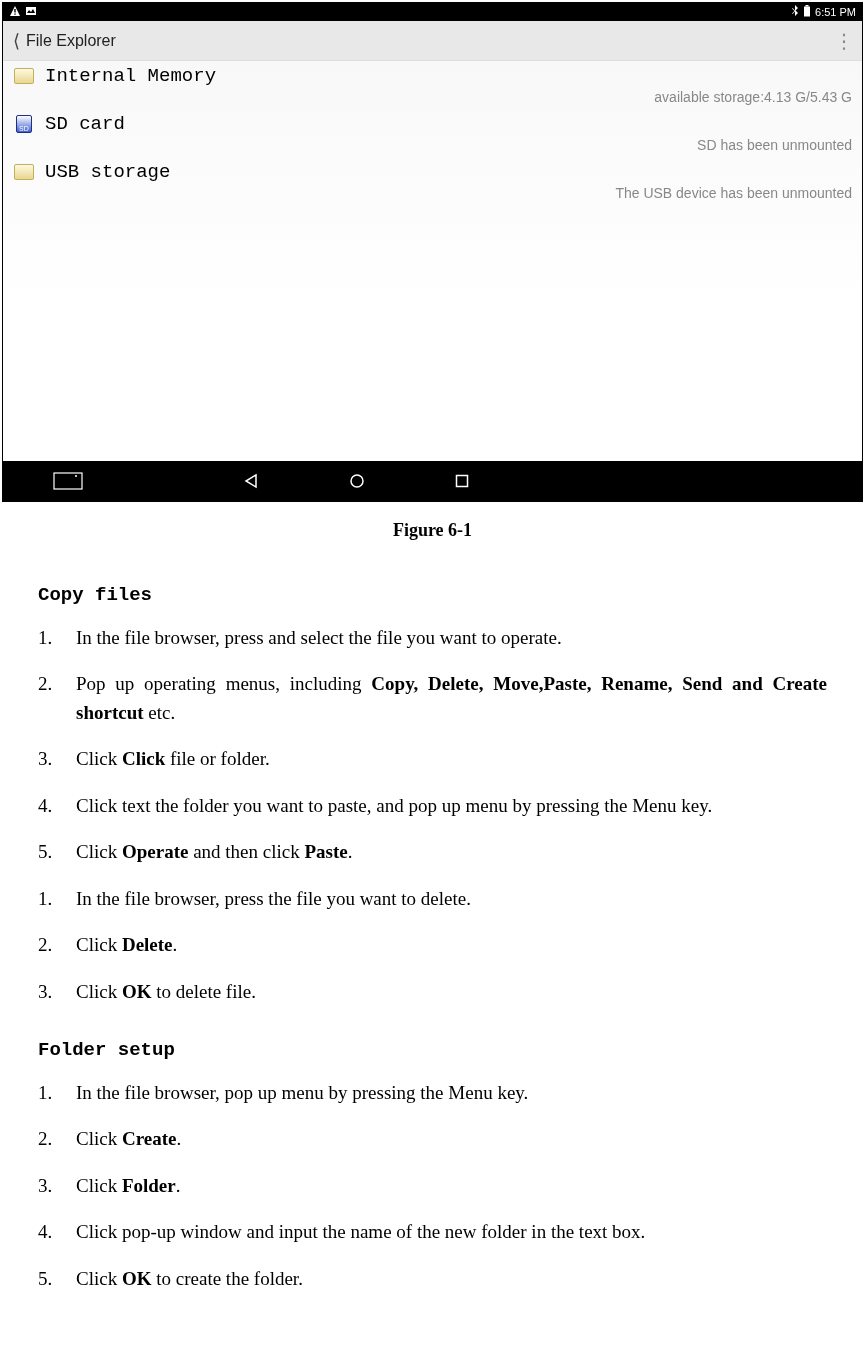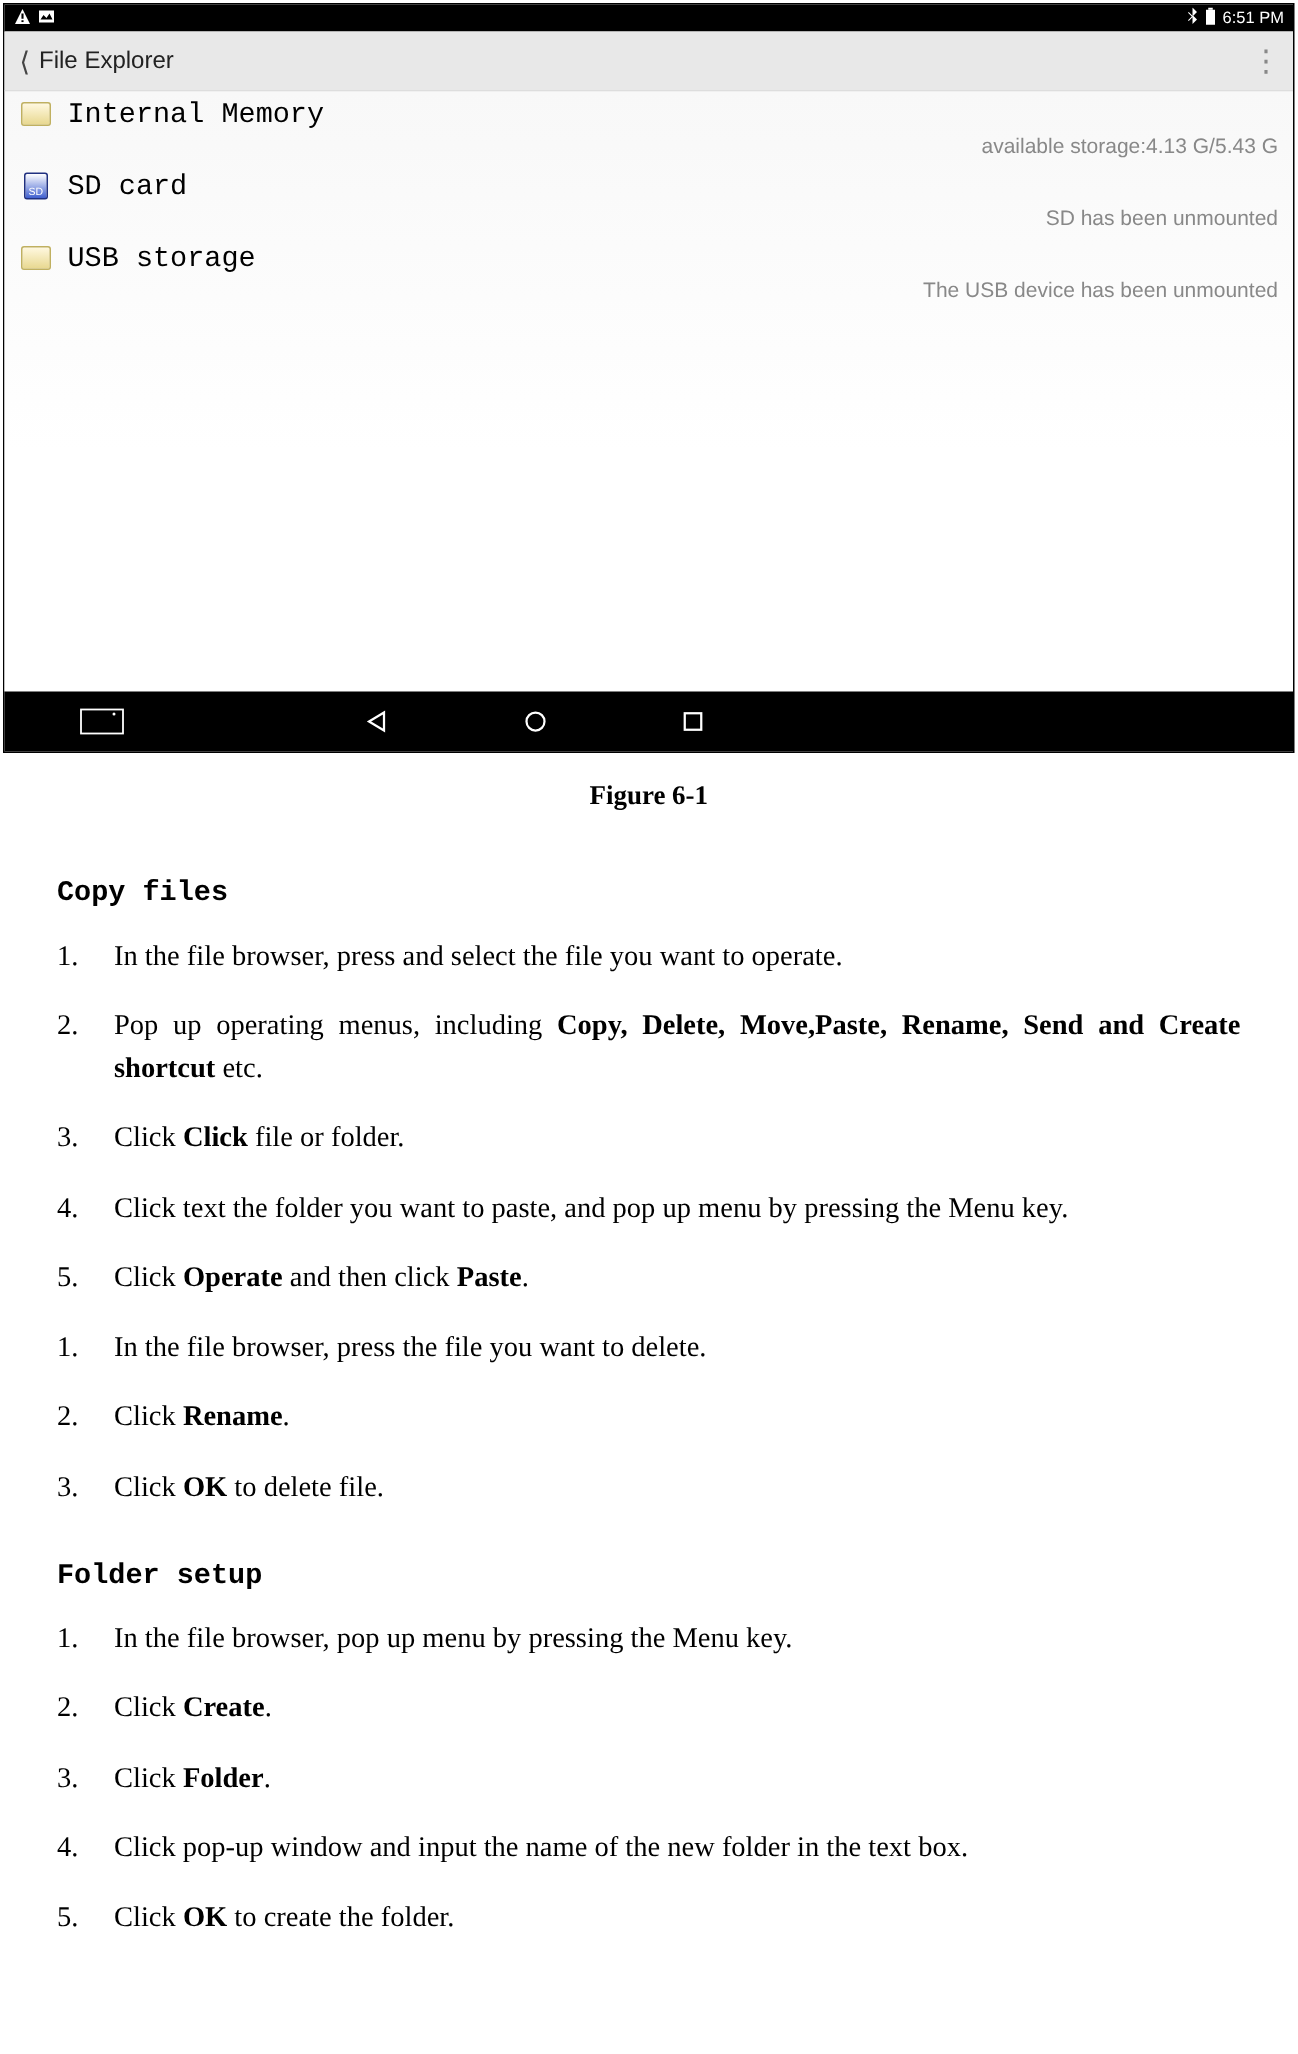--- a/index.html
+++ b/index.html
@@ -239,21 +239,21 @@
   <ol>
     <li>In the file browser, press and select the file you want to operate.</li>
     <li>Pop up operating menus, including <span class="bold">Copy, Delete, Move,Paste, Rename, Send and Create shortcut</span> etc.</li>
     <li>Click <span class="bold">Click</span> file or folder.</li>
     <li>Click text the folder you want to paste, and pop up menu by pressing the Menu key.</li>
     <li>Click <span class="bold">Operate</span> and then click <span class="bold">Paste</span>.</li>
   </ol>
 
   <ol>
     <li>In the file browser, press the file you want to delete.</li>
-    <li>Click <span class="bold">Rename</span>.</li>
+    <li>Click <span class="bold">Delete</span>.</li>
     <li>Click <span class="bold">OK</span> to delete file.</li>
   </ol>
 
   <h3>Folder setup</h3>
   <ol>
     <li>In the file browser, pop up menu by pressing the Menu key.</li>
     <li>Click <span class="bold">Create</span>.</li>
     <li>Click <span class="bold">Folder</span>.</li>
     <li>Click pop-up window and input the name of the new folder in the text box.</li>
     <li>Click <span class="bold">OK</span> to create the folder.</li>

